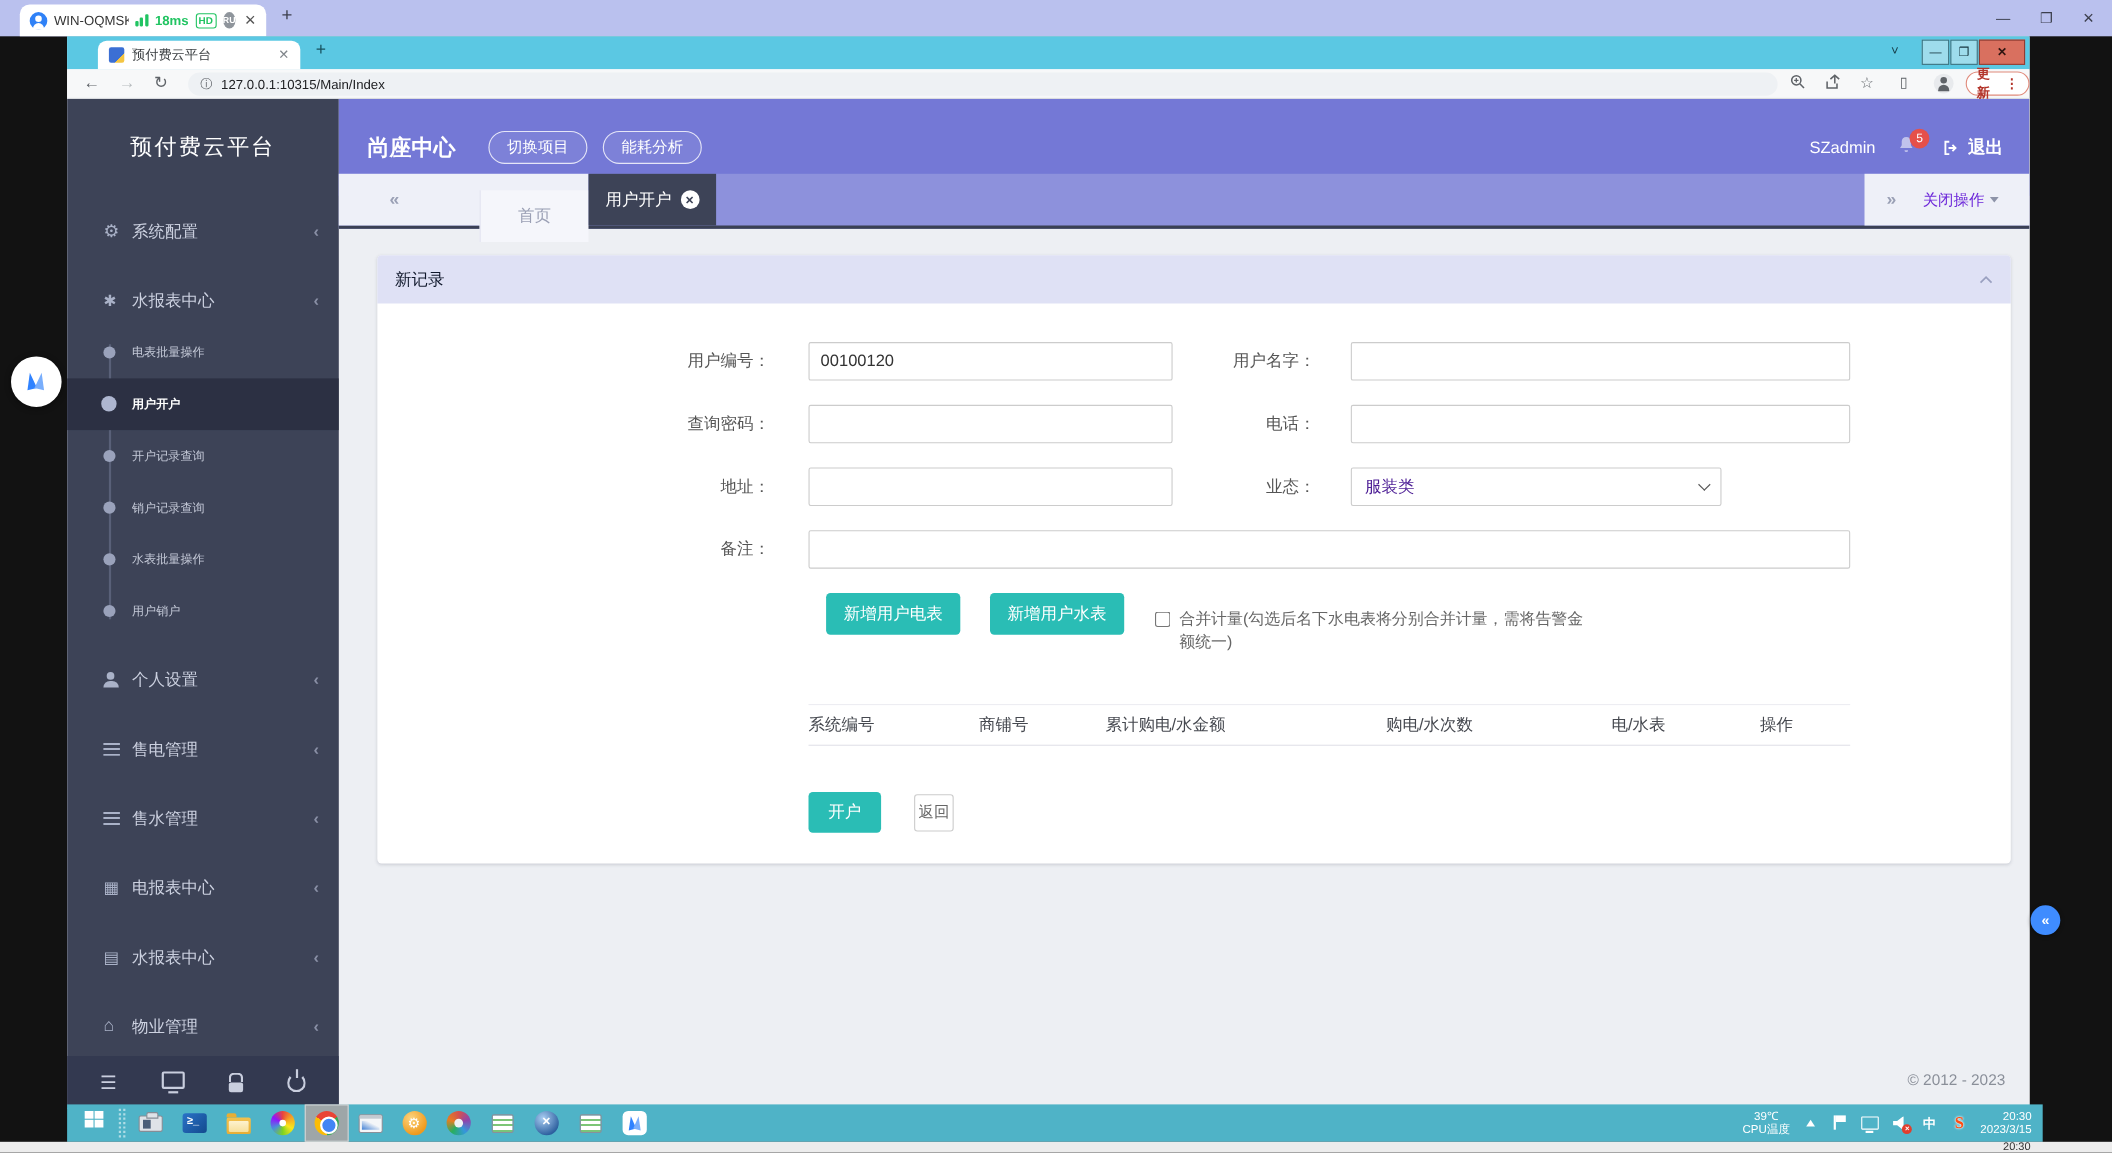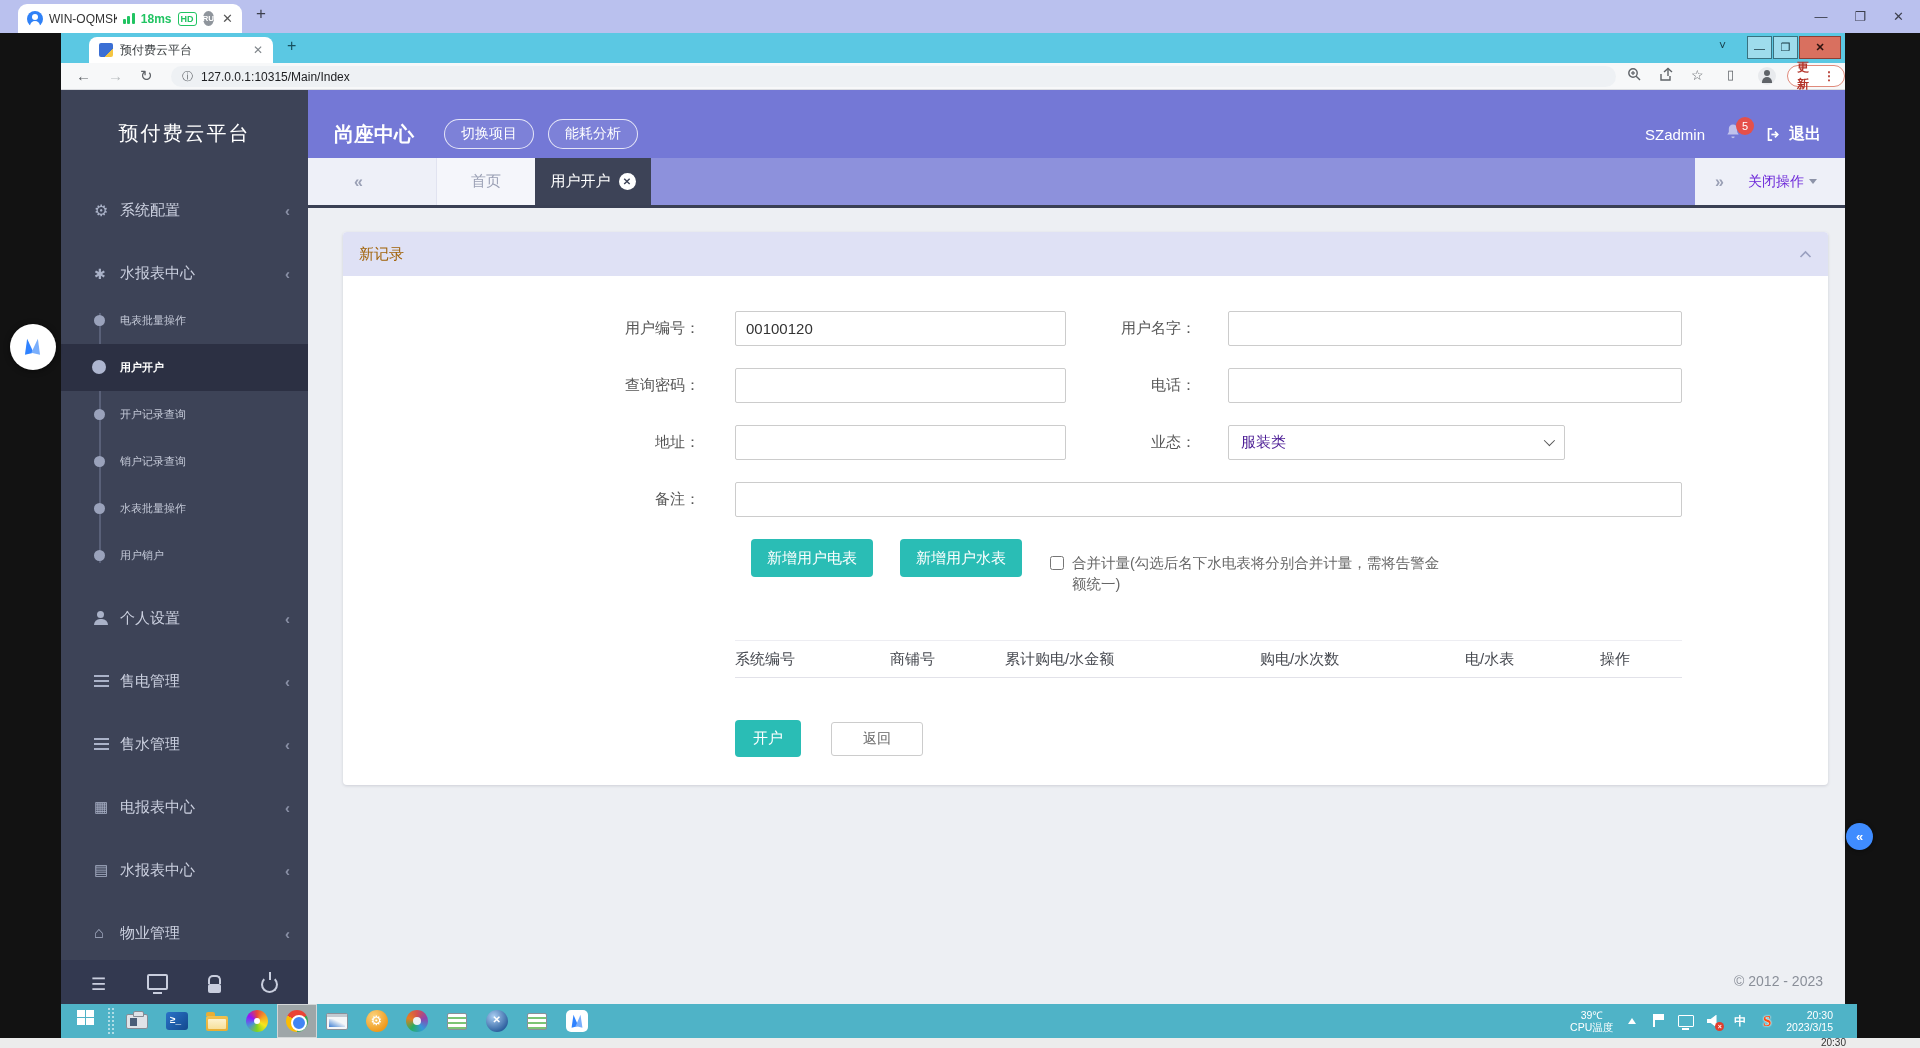--- a/index.html
+++ b/index.html
@@ -98,53 +98,53 @@
 .hdr-right{margin-left:auto;display:flex;align-items:center;gap:18px;margin-right:24px}
 .uname{font-size:15px}
 .bellwrap{position:relative;width:24px;height:24px}
 .badge{position:absolute;top:-5px;right:-7px;min-width:18px;height:18px;border-radius:9px;background:#e5504a;color:#fff;font-size:11px;display:flex;align-items:center;justify-content:center;padding:0 4px}
 .logout{display:flex;align-items:center;gap:7px;font-size:16px;font-weight:bold}
 
 
 .tabbar{position:absolute;left:247px;top:68px;width:1537px;height:50px;background:#8d91dc;border-bottom:3px solid #3a4054}
 .tb-left{position:absolute;left:0;top:0;height:47px;width:227px;background:#eef0f8;display:flex;align-items:center}
 .tb-back{margin-left:46px;color:#9aa0b5;font-size:16px;font-weight:bold}
-.tab-home{position:absolute;left:128px;top:0;height:47px;width:99px;background:#f5f6fb;border-left:1px solid #e1e3f0;display:flex;align-items:center;justify-content:center;color:#9ba0b5;font-size:15px}
+.tab-home{position:absolute;left:128px;top:15px;height:47px;width:99px;background:#f5f6fb;border-left:1px solid #e1e3f0;display:flex;align-items:center;justify-content:center;color:#9ba0b5;font-size:15px}
 .tab-active{position:absolute;left:227px;top:0;height:47px;width:116px;background:#3d4357;color:#fff;display:flex;align-items:center;justify-content:center;gap:8px;font-size:15px}
 .tab-x{width:17px;height:17px;border-radius:50%;background:#fff;color:#3d4357;font-size:10px;font-weight:bold;display:flex;align-items:center;justify-content:center}
 .tb-right{position:absolute;right:0;top:0;height:47px;width:150px;background:#eef0f8;display:flex;align-items:center;gap:24px;padding-left:20px}
 .tb-fwd{color:#9aa0b5;font-size:16px;font-weight:bold}
 .closeops{color:#6d28d9;font-size:14px;display:flex;align-items:center;gap:5px}
 .closeops::after{content:"";width:0;height:0;border-left:4px solid transparent;border-right:4px solid transparent;border-top:5px solid #8d93a8}
 
 
 .content{position:absolute;left:247px;top:121px;width:1537px;height:797px}
 .card{position:absolute;left:35px;top:21px;width:1485px;height:553px;background:#fff;border-radius:4px;box-shadow:0 1px 3px rgba(60,64,90,.18)}
-.card-h{height:44px;background:#dfe1f5;border-radius:4px 4px 0 0;display:flex;align-items:center;padding:0 16px;color:#a16207;font-size:15px}
+.card-h{height:44px;background:#dfe1f5;border-radius:4px 4px 0 0;display:flex;align-items:center;padding:0 16px;color:#0f172a;font-size:15px}
 .card-collapse{margin-left:auto;display:flex}
 .card-b{position:relative}
 .frow{display:flex;align-items:center;margin-top:21px;height:36px}
 .frow.first{margin-top:34px}
 .flabel{width:357px;text-align:right;color:#555;font-size:15px;flex:none}
 .fin{width:331px;height:35px;border:1px solid #ccc;border-radius:2px;font-size:15px;color:#333;padding:0 10px;margin-left:35px;outline:none;font-family:"Liberation Sans",sans-serif}
 .flabel2{width:130px;text-align:right;color:#555;font-size:15px;flex:none}
 .fin2{width:454px;height:35px;border:1px solid #ccc;border-radius:2px;font-size:15px;color:#333;padding:0 10px;margin-left:32px;outline:none;font-family:"Liberation Sans",sans-serif}
 .fsel{width:337px;height:35px;border:1px solid #ccc;border-radius:2px;margin-left:32px;display:flex;align-items:center;padding:0 12px;font-size:15px;color:#4c1d95;background:#fff}
 .fsel .sel-chev{margin-left:auto;width:8px;height:8px;border-right:1.6px solid #555;border-bottom:1.6px solid #555;transform:rotate(45deg) translateY(-2px)}
 .fin-wide{width:947px;height:35px;border:1px solid #ccc;border-radius:2px;font-size:15px;color:#333;padding:0 10px;margin-left:35px;outline:none;font-family:"Liberation Sans",sans-serif}
 .btnrow{margin:22px 0 0 408px;display:flex;align-items:flex-start}
 .tealbtn{background:#2abdb5;color:#fff;font-size:15px;border:none;border-radius:4px;height:38px;display:flex;align-items:center;justify-content:center;padding:0 16px;font-family:"Liberation Sans",sans-serif}
 .btn-gap{margin-left:27px}
 .mergewrap{display:flex;gap:8px;margin:14px 0 0 28px;width:392px}
 .mergewrap input{width:14px;height:14px;margin-top:3px;flex:none}
 .mergetext{font-size:14.5px;color:#666;line-height:21px}
 .thead{margin:45px 0 0 392px;width:947px;height:38px;border-top:1px solid #ededf2;border-bottom:1px solid #e2e2e9;display:flex;align-items:center;color:#45484f;font-size:15px}
 .actrow{margin:42px 0 0 392px;display:flex;align-items:center;gap:30px}
 .btn-open{height:37px;padding:0 18px}
-.btn-back{height:34px;padding:0 31px;background:#fff;border:1px solid #ccc;border-radius:3px;color:#666;font-size:14px;display:flex;align-items:center;font-family:"Liberation Sans",sans-serif}
+.btn-back{height:34px;padding:0 3px;background:#fff;border:1px solid #ccc;border-radius:3px;color:#666;font-size:14px;display:flex;align-items:center;font-family:"Liberation Sans",sans-serif}
 .page-footer{position:absolute;right:22px;top:762px;color:#8a8f99;font-size:14px}
 
 
 .taskbar{position:absolute;left:61px;top:1004px;width:1796px;height:34px;background:#4fb3c7;display:flex;align-items:center;padding-left:4px}
 .tbi{width:40px;height:34px;display:flex;align-items:center;justify-content:center;position:relative;flex:none}
 .tbi.active{background:rgba(255,150,130,.45);outline:1px solid rgba(255,255,255,.55);outline-offset:-1px}
 .pin-dots{width:6px;height:26px;border-left:2px dotted rgba(255,255,255,.55);border-right:2px dotted rgba(255,255,255,.55);margin:0 3px;flex:none}
 .ic{display:block;position:relative}
 .start-icon{width:8px;height:7px;background:#fff;box-shadow:9px 0 0 #fff,0 8px 0 #fff,9px 8px 0 #fff;margin:-8px 9px 8px 0}
 .pc-manager-icon{width:22px;height:15px;background:#dfe3e8;border:1px solid #868d96;border-radius:2px}
@@ -166,21 +166,21 @@
 .settings-gear-app-icon::after{content:"⚙";position:absolute;left:4.5px;top:2.5px;color:#fff;font-size:13px}
 .network-app-icon{width:22px;height:22px;border-radius:50%;background:conic-gradient(#d4524e,#8e44ad,#3498db,#27ae60,#e67e22,#d4524e)}
 .network-app-icon::after{content:"";position:absolute;left:7px;top:7px;width:8px;height:8px;border-radius:50%;background:#eef1f4}
 .report-app-icon,.report-app2-icon{width:20px;height:17px;border:1px solid #8a9099;border-radius:2px;background:repeating-linear-gradient(to bottom,#fff 0 3px,#7cc576 3px 5px)}
 .hardware-tools-icon{width:22px;height:22px;border-radius:50%;background:radial-gradient(circle at 35% 30%,#a9cdf2,#2c5f9e 75%)}
 .hardware-tools-icon::after{content:"✕";position:absolute;left:6.5px;top:4px;color:#fff;font-size:10px;font-weight:bold}
 .todesk-icon{width:22px;height:22px;background:#fff;border-radius:5px}
 .todesk-icon::before{content:"";position:absolute;left:4px;top:5px;width:0;height:0;border-left:5px solid transparent;border-right:2px solid transparent;border-bottom:12px solid #2f82ff;transform:rotate(-14deg)}
 .todesk-icon::after{content:"";position:absolute;left:11px;top:5px;width:0;height:0;border-left:2px solid transparent;border-right:5px solid transparent;border-bottom:12px solid #79aefc;transform:rotate(14deg)}
 
-.tray{margin-left:auto;display:flex;align-items:center;gap:11px;padding-right:24px;color:#fff;height:34px}
+.tray{margin-left:auto;display:flex;align-items:center;gap:11px;padding-right:10px;color:#fff;height:34px}
 .temp{font-size:10.5px;line-height:12px;text-align:center;white-space:nowrap}
 .tray-ic{position:relative;display:flex;align-items:center;justify-content:center;width:16px;height:16px}
 .hidden-icons-icon::before{content:"";width:0;height:0;border-left:4px solid transparent;border-right:4px solid transparent;border-bottom:6px solid #fff}
 .flag-icon::before{content:"";position:absolute;left:2px;top:1px;width:2px;height:13px;background:#fff}
 .flag-icon::after{content:"";position:absolute;left:4px;top:1px;width:9px;height:6px;background:#fff}
 .network-status-icon::before{content:"";width:14px;height:10px;border:1.5px solid #fff;border-radius:1px}
 .network-status-icon::after{content:"";position:absolute;left:4px;bottom:-1px;width:7px;height:2px;background:#fff}
 .volume-muted-icon::before{content:"";width:13px;height:13px;background:#fff;clip-path:polygon(0 35%,30% 35%,75% 0,75% 100%,30% 65%,0 65%)}
 .volume-muted-icon::after{content:"×";position:absolute;right:-3px;bottom:-2px;width:9px;height:9px;border-radius:50%;background:#e03e2d;color:#fff;font-size:7px;line-height:9px;text-align:center;font-weight:bold}
 .ime-icon::before{content:"中";font-size:12px;font-weight:bold;color:#fff}

